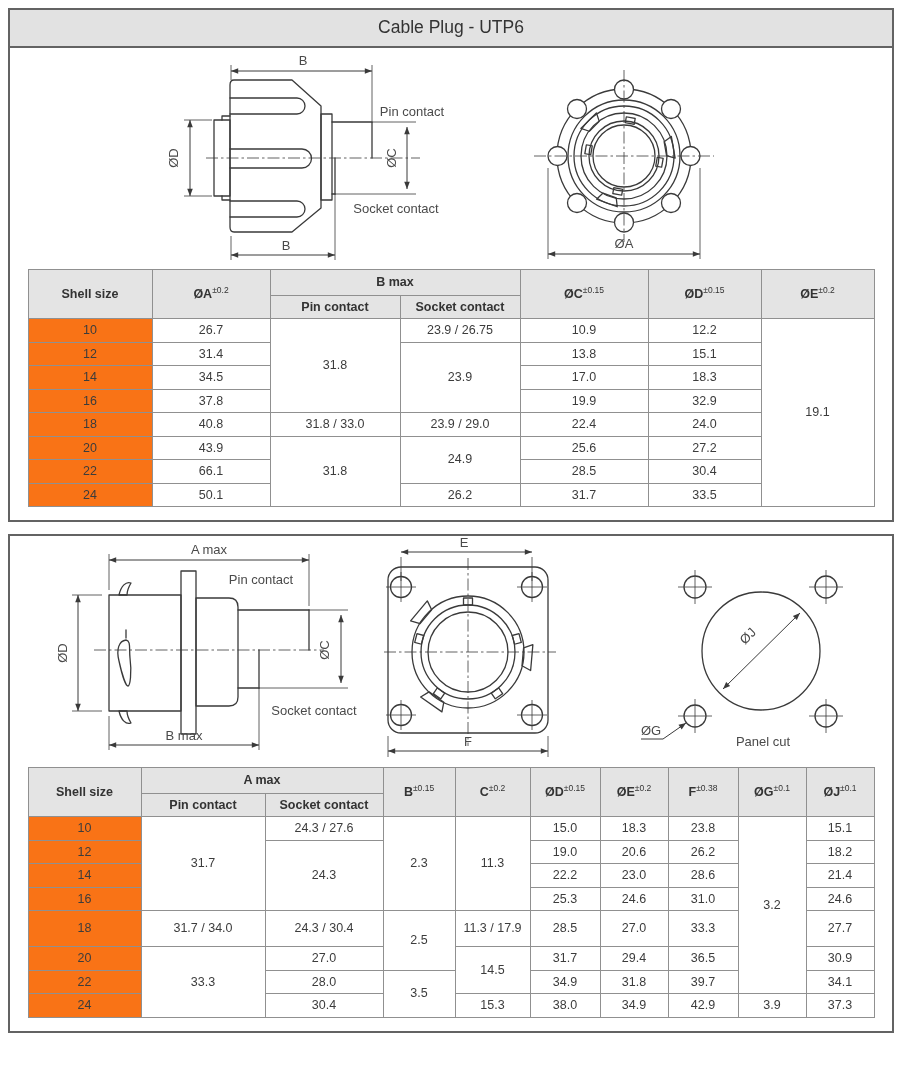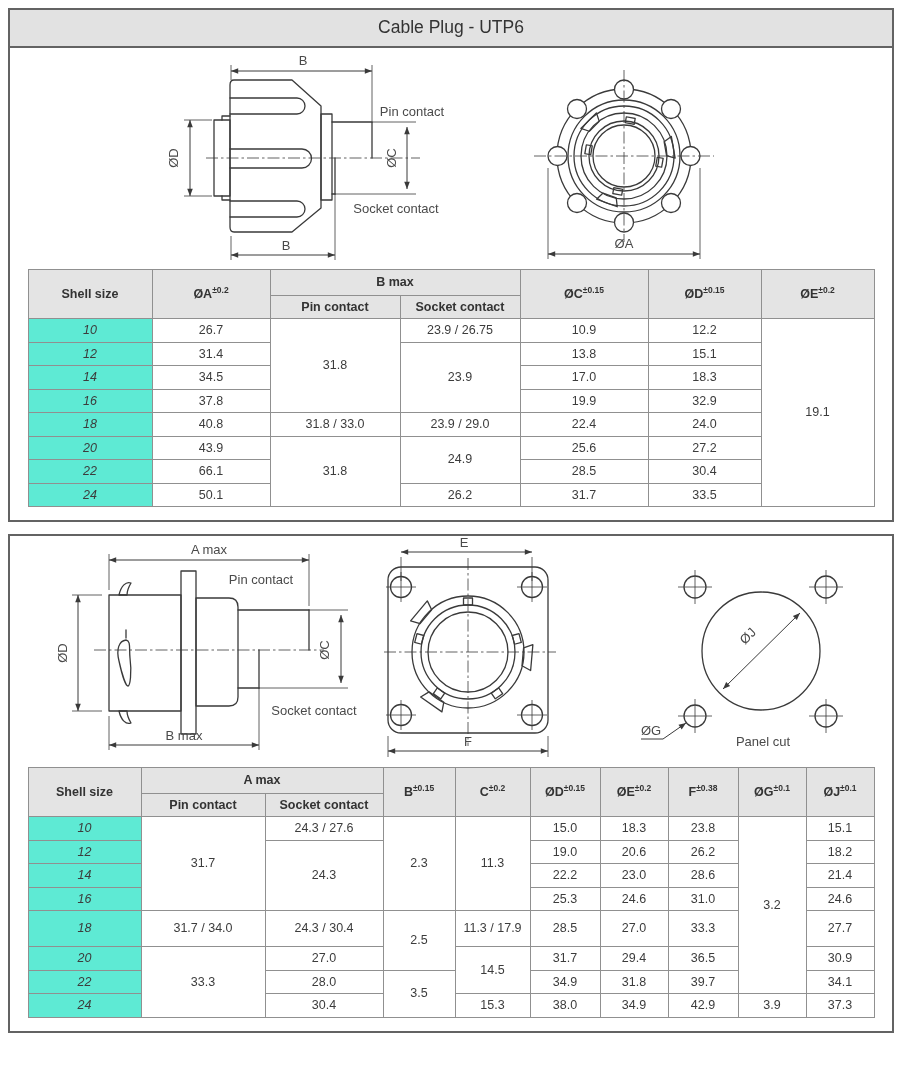--- a/index.html
+++ b/index.html
@@ -53,22 +53,22 @@
     font-size: 12.5px;
     color: #3c3c3c;
     padding: 0 2px;
     line-height: 1.15;
   }
   table.spec th {
     background: #e4e4e4;
     font-weight: bold;
     color: #333;
   }
-  table.spec th sup { font-size: 8.5px; font-weight: bold; }
-  table.spec td.shell { background: #5eead4; font-style: italic; }
+  table.spec th sup { font-size: 8.5px; font-weight: normal; }
+  table.spec td.shell { background: #f97316; }
   table.spec tr.hr1 th { height: 26px; }
   table.spec tr.hr2 th { height: 23px; }
   table.spec tbody td { height: 23.5px; }
   table.spec tr.tall td { height: 36px; }
 </style>
 </head>
 <body>
 
 <div class="page">
 

